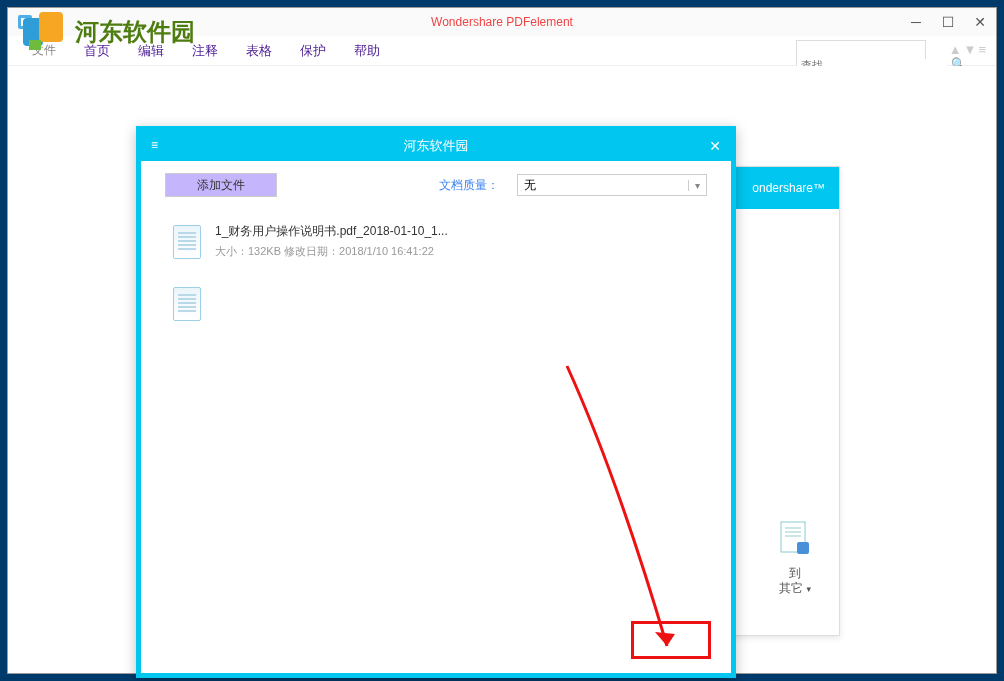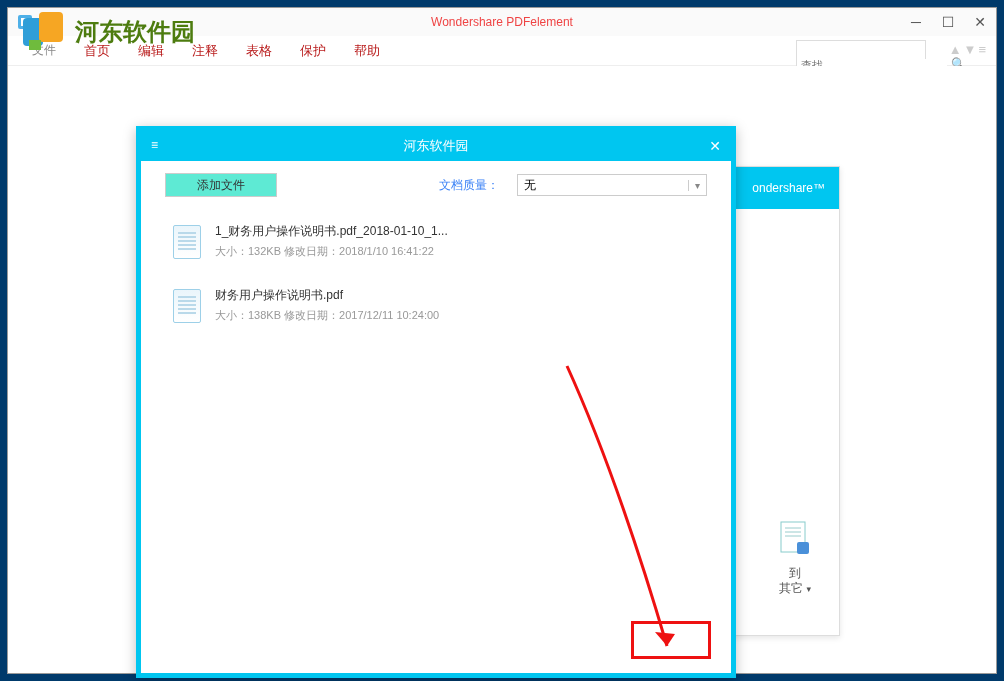--- a/index.html
+++ b/index.html
@@ -7,21 +7,21 @@
 
 .app-window { position: absolute; left: 7px; top: 7px; width: 990px; height: 667px; background: #fff; border: 1px solid #999; }
 
 .titlebar { height: 28px; display: flex; align-items: center; justify-content: center; position: relative; background: #fafafa; }
 .titlebar-title { font-size: 12px; color: #ef4444; }
 .titlebar-icon { position: absolute; left: 8px; top: 5px; width: 18px; height: 18px; }
 .win-controls { position: absolute; right: 0; top: 0; display: flex; }
 .win-btn { width: 32px; height: 28px; display: flex; align-items: center; justify-content: center; font-size: 14px; color: #555; cursor: pointer; }
 
 .menubar { height: 30px; display: flex; align-items: center; padding-left: 12px; gap: 4px; border-bottom: 1px solid #eee; position: relative; }
-.menu-item { font-size: 13px; color: #b91c1c; padding: 4px 12px; cursor: pointer; }
+.menu-item { font-size: 13px; color: #4c1d95; padding: 4px 12px; cursor: pointer; }
 .menu-item.first { color: #888; font-size: 12px; }
 .search-box { position: absolute; right: 70px; top: 4px; width: 130px; height: 32px; border: 1px solid #ddd; display: flex; align-items: flex-end; }
 .search-input { flex: 1; border: none; font-size: 11px; color: #aaa; padding: 0 4px; outline: none; }
 .search-icon { color: #aaa; padding: 0 4px; font-size: 12px; }
 .nav-arrows { position: absolute; right: 10px; top: 6px; display: flex; gap: 2px; color: #ccc; font-size: 13px; }
 
 .content-area { position: relative; height: calc(100% - 58px); background: #fff; }
 
 .watermark { position: absolute; left: 15px; top: -56px; display: flex; align-items: center; gap: 8px; z-index: 5; pointer-events: none; }
 .wm-logo { width: 44px; height: 44px; position: relative; }
@@ -32,21 +32,21 @@
 .bg-tile { position: absolute; right: 28px; bottom: 38px; text-align: center; }
 .bg-tile-icon { width: 32px; height: 38px; margin: 0 auto 4px; }
 .bg-tile-label { font-size: 12px; color: #555; line-height: 1.3; }
 
 .dialog { position: absolute; left: 128px; top: 60px; width: 600px; height: 552px; background: #fff; border: 5px solid #00c6f0; box-shadow: 0 3px 12px rgba(0,0,0,.25); }
 .dialog-header { height: 30px; background: #00c6f0; display: flex; align-items: center; justify-content: center; position: relative; color: #fff; font-size: 13px; }
 .dialog-menu-btn { position: absolute; left: 10px; top: 7px; color: #fff; font-size: 12px; cursor: pointer; }
 .dialog-close { position: absolute; right: 10px; top: 7px; color: #fff; font-size: 14px; cursor: pointer; }
 
 .dialog-toolbar { height: 48px; display: flex; align-items: center; padding: 0 24px; gap: 18px; }
-.add-file-btn { width: 112px; height: 24px; border: 1px solid #ccc; background: #5eead4; font-size: 12px; color: #333; cursor: pointer; display: flex; align-items: center; justify-content: center; }
+.add-file-btn { width: 112px; height: 24px; border: 1px solid #ccc; background: #c4b5fd; font-size: 12px; color: #333; cursor: pointer; display: flex; align-items: center; justify-content: center; }
 .quality-label { font-size: 12px; color: #3b82f6; margin-left: auto; }
 .quality-select { width: 190px; height: 22px; border: 1px solid #ccc; font-size: 12px; padding: 0 6px; display: flex; align-items: center; justify-content: space-between; cursor: pointer; background: #fff; }
 .quality-arrow { border-left: 1px solid #ccc; padding-left: 6px; font-size: 10px; color: #888; }
 
 .file-list { padding: 0 24px; }
 .file-item { display: flex; gap: 14px; padding: 14px 8px; align-items: flex-end; }
 .file-icon { width: 28px; height: 34px; border: 1px solid #9dd0e8; background: linear-gradient(#eaf5fb,#fff); border-radius: 2px; position: relative; flex-shrink: 0; }
 .file-icon::before { content: ""; position: absolute; left: 4px; right: 4px; top: 6px; height: 2px; background: #b9d9ea; box-shadow: 0 4px #b9d9ea, 0 8px #b9d9ea, 0 12px #b9d9ea, 0 16px #b9d9ea; }
 .file-text { font-size: 12px; }
 .file-name { color: #333; margin-bottom: 4px; }
@@ -147,24 +147,20 @@
       <div class="file-list">
         <div class="file-item">
           <div class="file-icon"></div>
           <div class="file-text">
             <div class="file-name">1_财务用户操作说明书.pdf_2018-01-10_1...</div>
             <div class="file-meta">大小：132KB 修改日期：2018/1/10 16:41:22</div>
           </div>
         </div>
         <div class="file-item">
           <div class="file-icon"></div>
-          <div class="file-text">
-            <div class="file-name">财务用户操作说明书.pdf</div>
-            <div class="file-meta">大小：138KB 修改日期：2017/12/11 10:24:00</div>
-          </div>
         </div>
       </div>
 
       <div class="merge-highlight"></div>
     </div>
 
     <svg class="arrow-svg" viewBox="0 0 140 330">
       <path d="M 10 10 Q 60 120 110 290" stroke="#e11" stroke-width="3" fill="none"></path>
       <polygon points="110,290 98,276 118,278" fill="#e11"></polygon>
     </svg>

